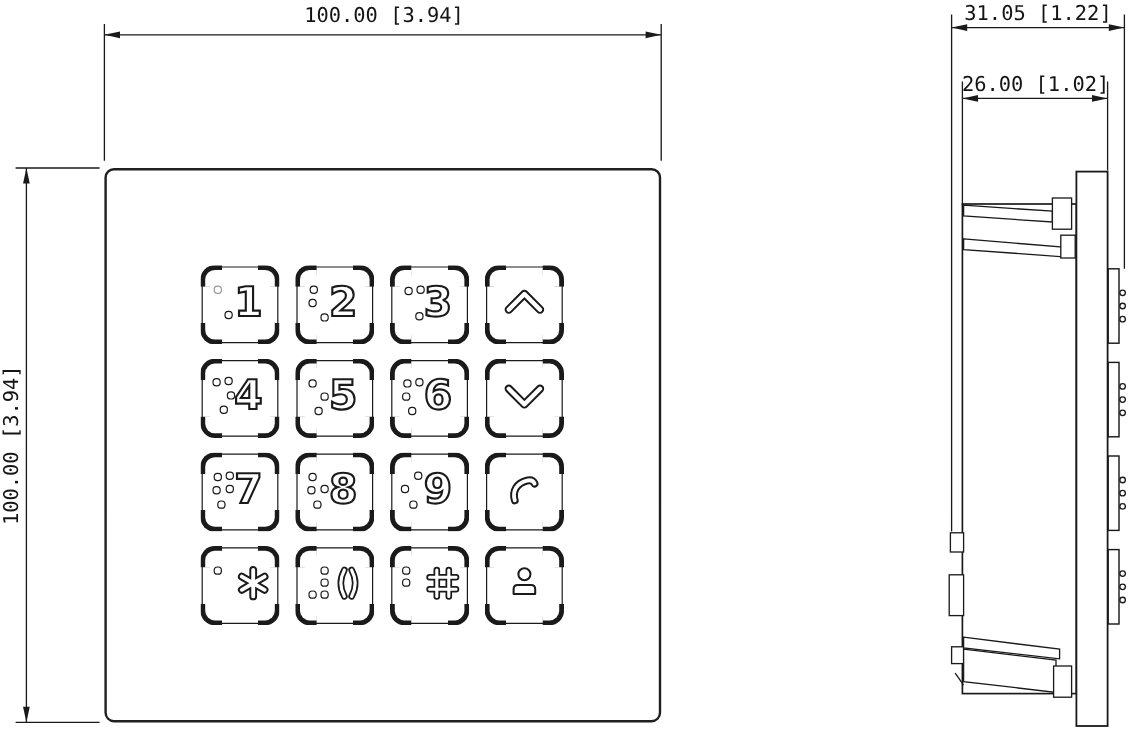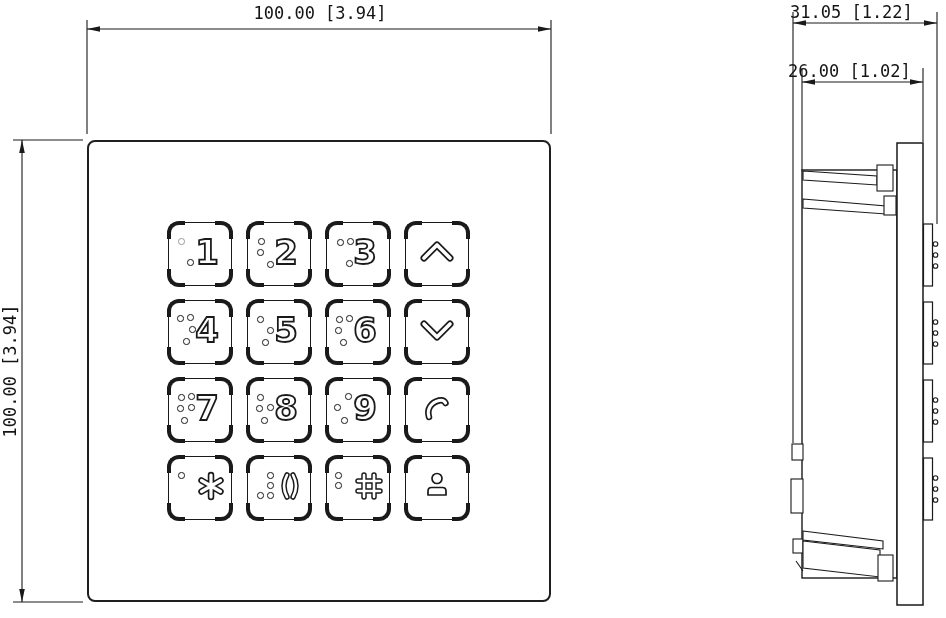--- a/index.html
+++ b/index.html
@@ -2,22 +2,22 @@
 <html><head>
 <meta charset="utf-8">
 <style>
   html,body{margin:0;padding:0;background:#fff;}
   #canvas{position:relative;width:946px;height:618px;background:#ffffff;overflow:hidden;
           font-family:"DejaVu Sans Mono",monospace;}
   #linework{position:absolute;left:0;top:0;}
   .dim{position:absolute;font:17px "DejaVu Sans Mono",monospace;color:#141414;white-space:pre;}
   #dim-top{left:160px;top:3px;width:320px;text-align:center;}
   #dim-left{left:-63px;top:361px;width:146px;height:20px;text-align:center;transform:rotate(-90deg);}
-  #dim-side-total{left:790px;top:2px;width:150px;}
-  #dim-side-box{left:788px;top:61px;width:150px;text-align:left;}
+  #dim-side-total{left:790px;top:2px;width:150px;text-align:center;}
+  #dim-side-box{left:788px;top:61px;width:150px;text-align:center;}
   #front-panel{position:absolute;left:87px;top:140px;width:460px;height:458px;
                border:2px solid #1f1f1f;border-radius:8px;background:#fff;}
   .key{position:absolute;width:62px;height:62px;border:1.8px solid #1a1a1a;border-radius:10px;background:#fff;}
   .kc{position:absolute;width:14px;height:14px;border:0 solid #1a1a1a;}
   .kc.tl{top:-2px;left:-2px;border-top-width:4px;border-left-width:4px;border-top-left-radius:12px;}
   .kc.tr{top:-2px;right:-2px;border-top-width:4px;border-right-width:4px;border-top-right-radius:12px;}
   .kc.bl{bottom:-2px;left:-2px;border-bottom-width:4px;border-left-width:4px;border-bottom-left-radius:12px;}
   .kc.br{bottom:-2px;right:-2px;border-bottom-width:4px;border-right-width:4px;border-bottom-right-radius:12px;}
   .bdot{position:absolute;width:4.5px;height:4.5px;border:1.5px solid #1a1a1a;border-radius:50%;background:#fff;}
   .bdot.led{border-color:#9a9a9a;}

